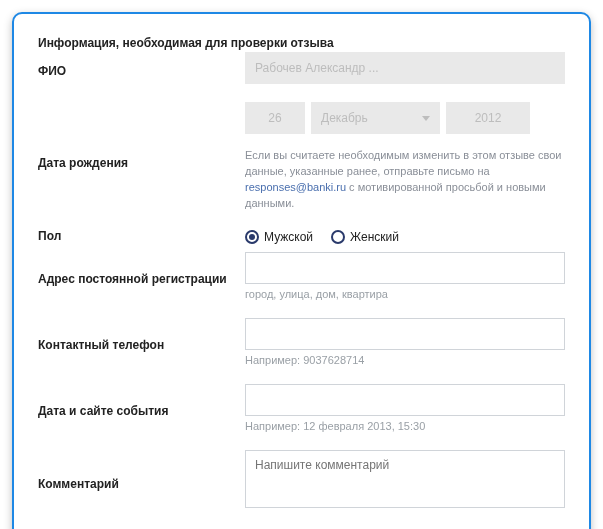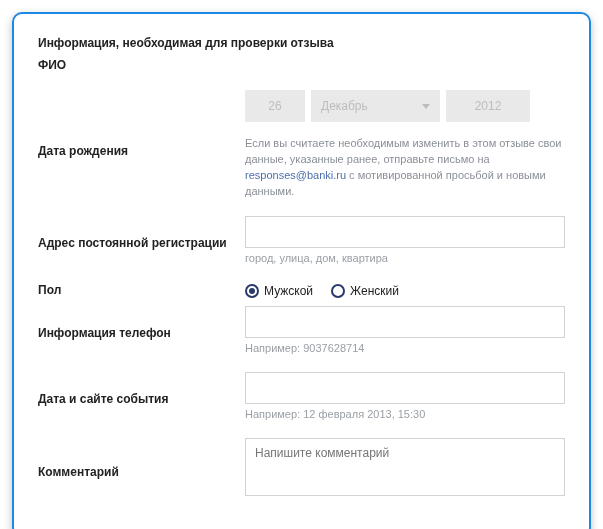--- a/index.html
+++ b/index.html
@@ -125,44 +125,39 @@
 </style>
 </head>
 <body>
 
 <div class="panel">
 
   <div class="title">Информация, необходимая для проверки отзыва</div>
 
   <div class="row block">
     <div class="label-col">ФИО</div>
+    <div class="field-col">
+      <div class="disabled-box fio-box">Рабочев Александр ...</div>
+    </div>
   </div>
 
   <div class="row">
     <div class="label-col">Дата рождения</div>
     <div class="field-col">
       <div class="date-group">
         <div class="disabled-box day-box">26</div>
         <div class="disabled-box month-box">
           <span>Декабрь</span>
           <span class="chev"></span>
         </div>
         <div class="disabled-box year-box">2012</div>
       </div>
       <div class="notice">
         <span>Если вы считаете необходимым изменить в этом отзыве свои данные, указанные ранее, отправьте письмо на </span><a href="#">responses@banki.ru</a><span> с мотивированной просьбой и новыми данными.</span>
       </div>
-    </div>
-  </div>
-
-  <div class="row block">
-    <div class="label-col">Адрес постоянной регистрации</div>
-    <div class="field-col">
-      <input type="text" class="text-input" style="">
-      <div class="hint">город, улица, дом, квартира</div>
     </div>
   </div>
 
   <div class="row row-gender block-tight">
     <div class="label-col">Пол</div>
     <div class="field-col">
       <div class="gender-group">
         <span class="radio">
           <span class="radio-outer">
               <span class="radio-inner"></span>
@@ -171,21 +166,29 @@
         </span>
         <span class="radio">
           <span class="radio-outer"></span>
           <span>Женский</span>
         </span>
       </div>
     </div>
   </div>
 
   <div class="row block">
-    <div class="label-col">Информация телефон</div>
+    <div class="label-col">Адрес постоянной регистрации</div>
+    <div class="field-col">
+      <input type="text" class="text-input" style="">
+      <div class="hint">город, улица, дом, квартира</div>
+    </div>
+  </div>
+
+  <div class="row block">
+    <div class="label-col">Контактный телефон</div>
     <div class="field-col">
       <input type="text" class="text-input" style="">
       <div class="hint">Например: 9037628714</div>
     </div>
   </div>
 
   <div class="row block">
     <div class="label-col">Дата и сайте события</div>
     <div class="field-col">
       <input type="text" class="text-input" style="">

